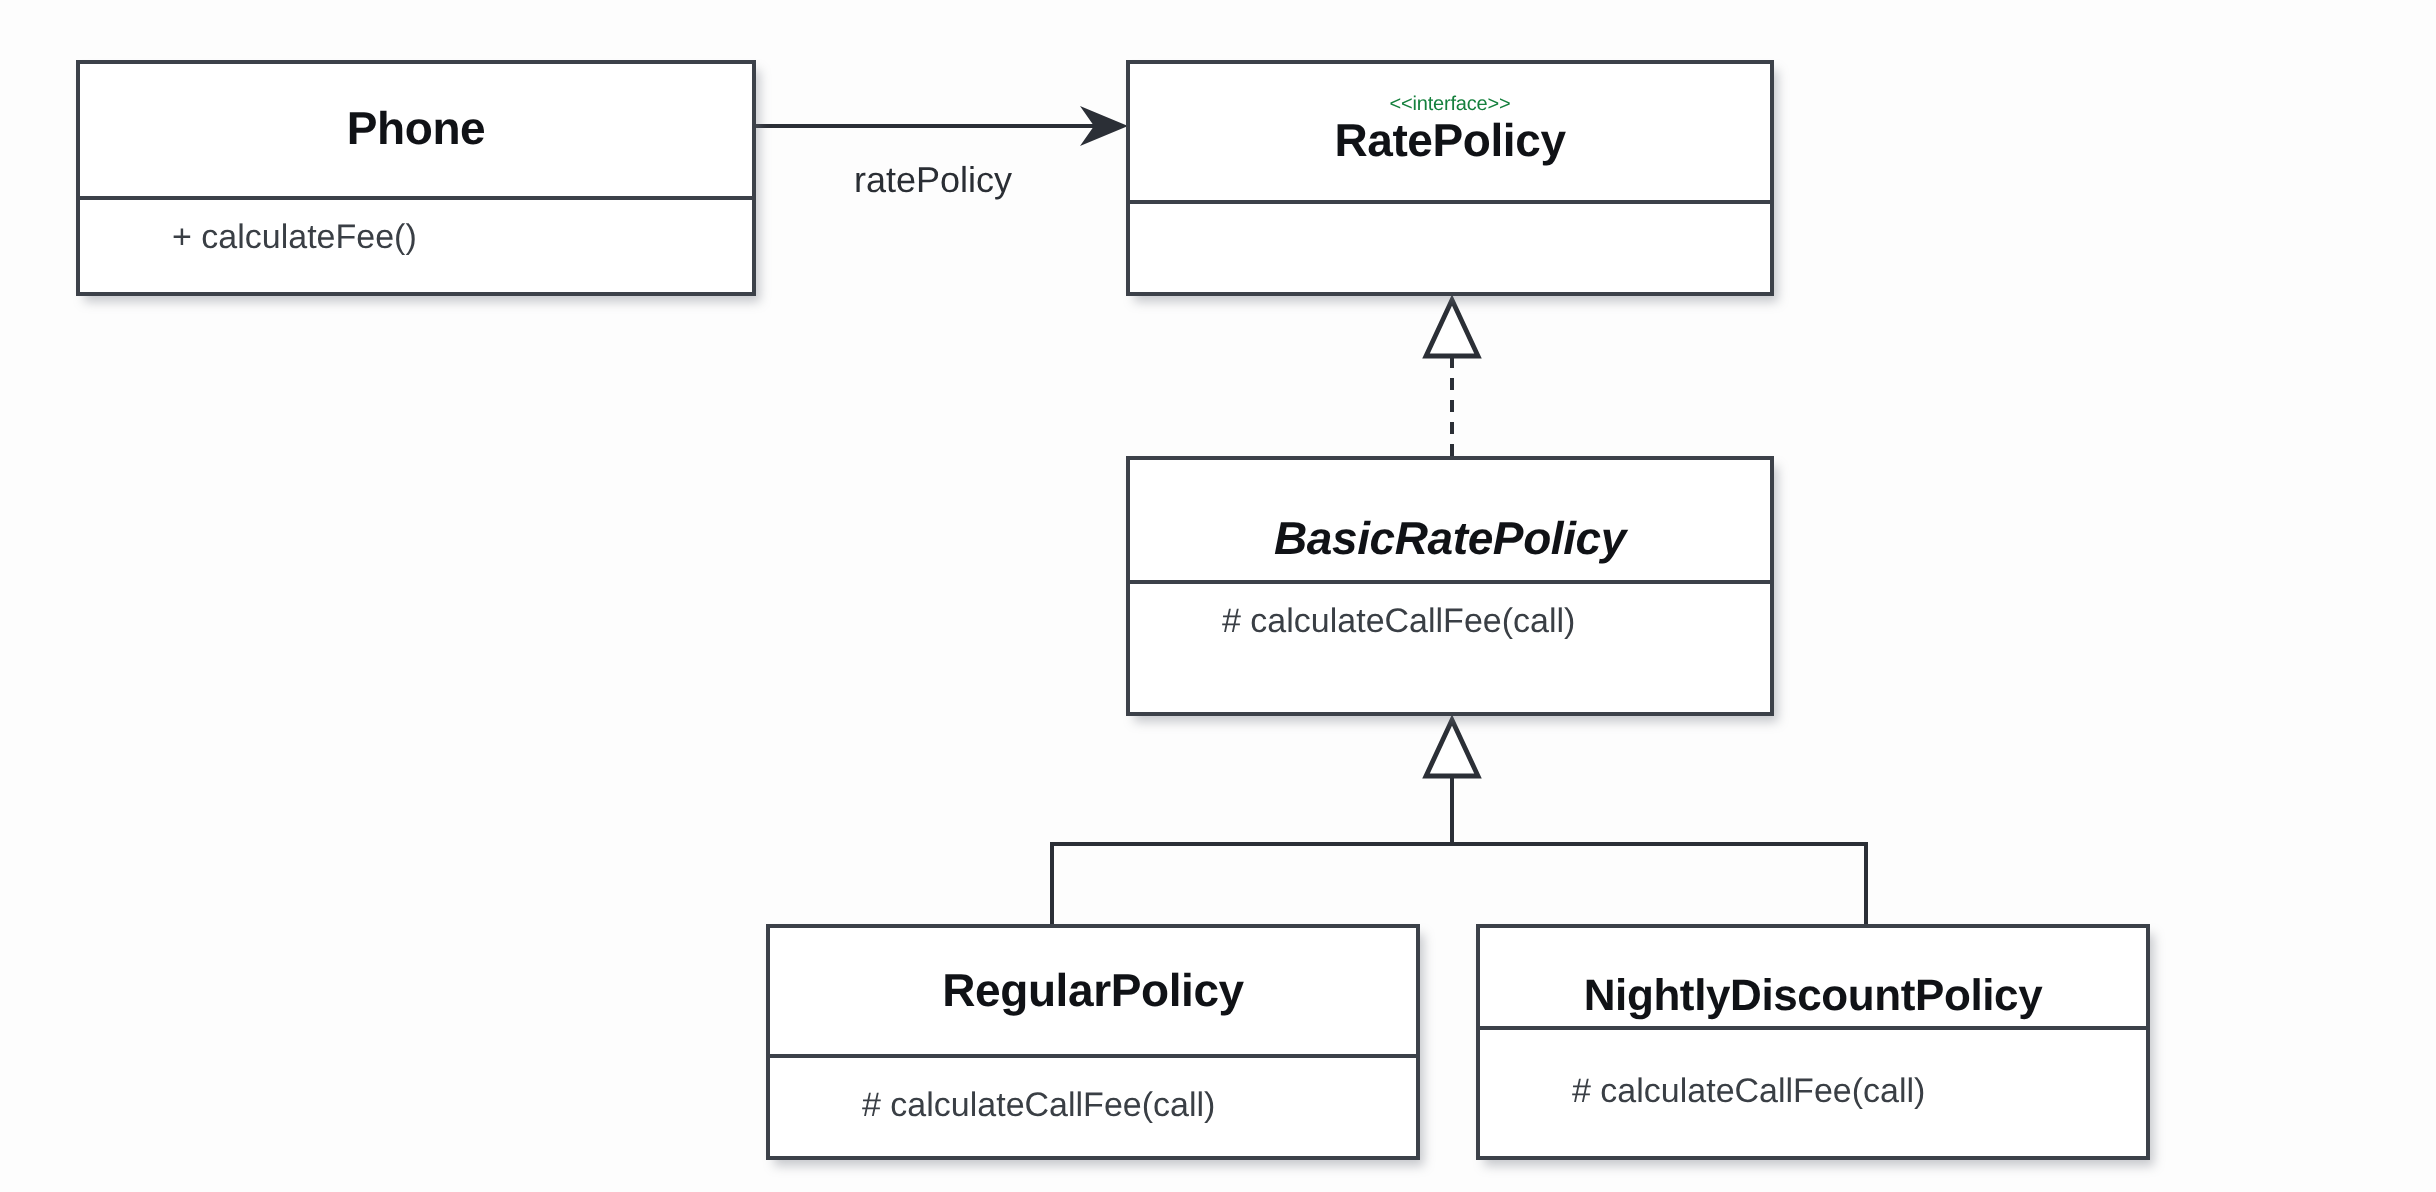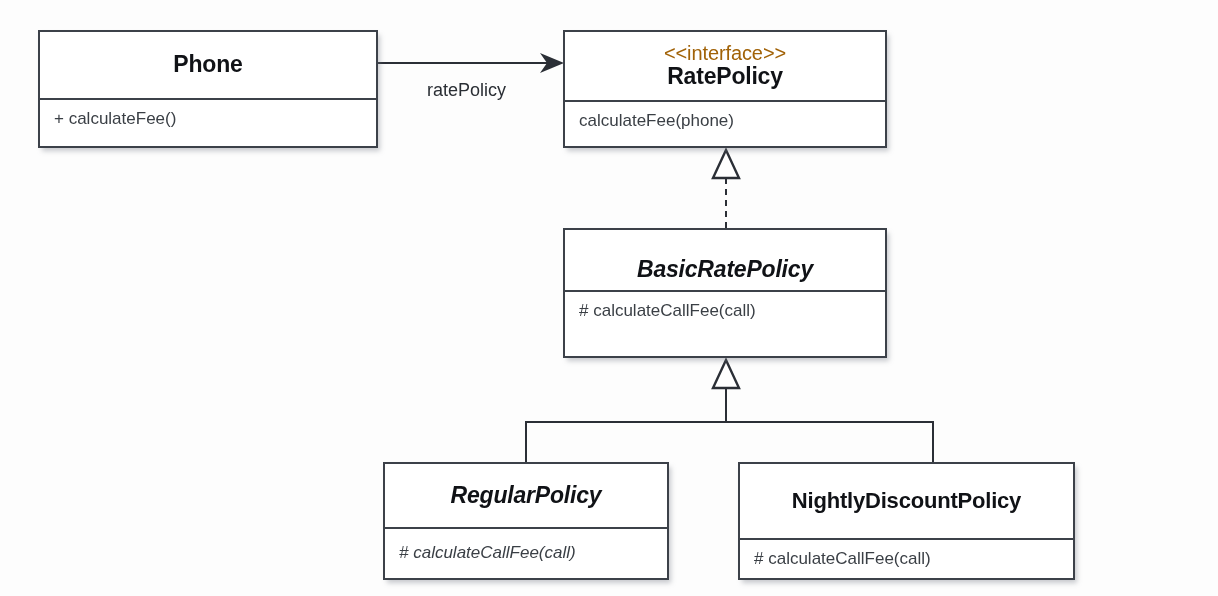--- a/index.html
+++ b/index.html
@@ -33,23 +33,23 @@
     display: flex;
     flex-direction: column;
     align-items: center;
     justify-content: center;
     text-align: center;
     padding: 2px 6px;
     color: #121417;
     border-radius: 22px;
   }
   .stereotype {
-    font-size: 20px;
+    font-size: 10px;
     font-weight: 400;
-    color: #a16207;
+    color: #15803d;
     line-height: 1.05;
     letter-spacing: -0.1px;
   }
   .class-title {
     font-size: 23px;
     font-weight: 700;
     color: #101216;
     line-height: 1.12;
     letter-spacing: -0.2px;
   }
@@ -64,20 +64,21 @@
     height: 0;
     border-top: 2px solid #3c4149;
   }
   .uml-members {
     box-sizing: border-box;
     flex: 1;
     padding: 7px 14px 4px 14px;
     display: flex;
     flex-direction: column;
     justify-content: flex-start;
+    margin-left: 32px;
   }
   .uml-members.centered {
     justify-content: center;
     padding-top: 2px;
     padding-bottom: 2px;
   }
   .member {
     font-size: 17px;
     color: #3a3f45;
     line-height: 1.42;
@@ -146,47 +147,44 @@
       <div class="member">+ calculateFee()</div>
     </div>
   </div>
 
   <div class="uml-class" style="left:563px; top:30px; width:324px; height:118px;">
     <div class="uml-header" style="height:68px;">
       <div class="stereotype">&lt;&lt;interface&gt;&gt;</div>
       <div class="class-title">RatePolicy</div>
     </div>
     <div class="uml-divider"></div>
-    <div class="uml-members">
-      <div class="member">calculateFee(phone)</div>
-    </div>
   </div>
 
   <div class="uml-class" style="left:563px; top:228px; width:324px; height:130px;">
     <div class="uml-header" style="height:60px;">
       <div class="class-title abstract">BasicRatePolicy</div>
     </div>
     <div class="uml-divider"></div>
     <div class="uml-members">
       <div class="member"># calculateCallFee(call)</div>
     </div>
   </div>
 
-  <div class="uml-class" style="left:383px; top:462px; width:286px; height:118px;font-style:italic;">
+  <div class="uml-class" style="left:383px; top:462px; width:327px; height:118px;">
     <div class="uml-header" style="height:63px;">
       <div class="class-title">RegularPolicy</div>
     </div>
     <div class="uml-divider"></div>
     <div class="uml-members centered">
       <div class="member"># calculateCallFee(call)</div>
     </div>
   </div>
 
   <div class="uml-class" style="left:738px; top:462px; width:337px; height:118px;">
-    <div class="uml-header" style="height:74px;">
+    <div class="uml-header" style="height:49px;justify-content:flex-end;">
       <div class="class-title small">NightlyDiscountPolicy</div>
     </div>
     <div class="uml-divider"></div>
     <div class="uml-members centered">
       <div class="member"># calculateCallFee(call)</div>
     </div>
   </div>
 
 </div>
 

